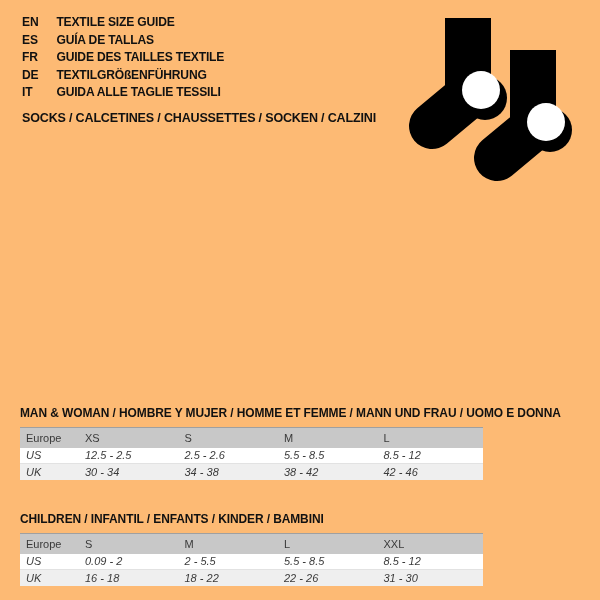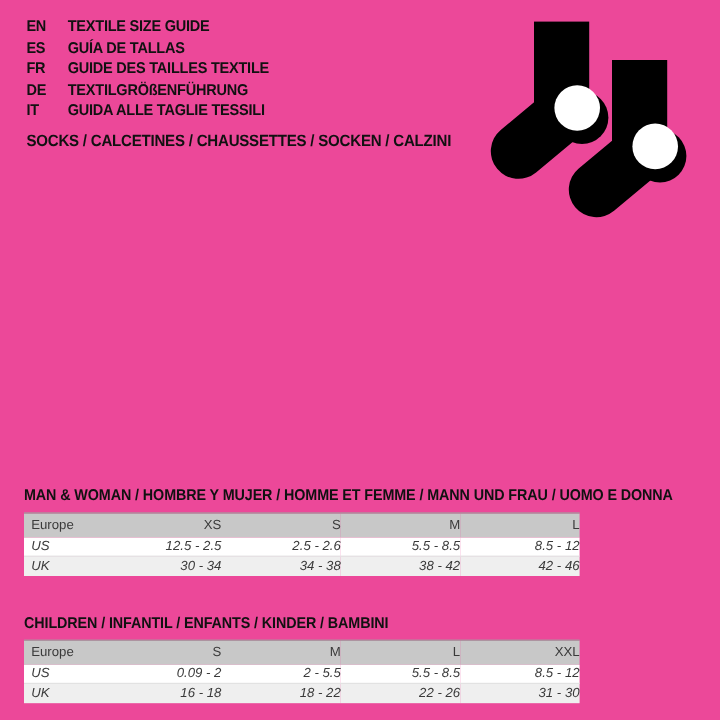--- a/index.html
+++ b/index.html
@@ -2,21 +2,21 @@
 <html><head>
 <meta charset="utf-8">
 <style>
   * { box-sizing: border-box; }
   html, body { margin: 0; padding: 0; }
   body {
     width: 600px; height: 600px;
     background: #ffffff;
     font-family: "Liberation Sans", sans-serif;
   }
-  .canvas { position: relative; width: 600px; height: 600px; overflow: hidden; background:#ec4899; }
+  .canvas { position: relative; width: 600px; height: 600px; overflow: hidden; background:#fdba74; }
 
   
   .lang-block {
     position: absolute; left: 22px; top: 13px;
     transform: scaleX(0.93); transform-origin: 0 0;
   }
   .lang-row { display: flex; height: 17.5px; align-items: center; }
   .lang-code {
     width: 37px; flex: 0 0 37px;
     font-weight: bold; font-size: 13px; color: #111; letter-spacing: -0.2px;
@@ -47,21 +47,21 @@
   }
   .size-table table {
     width: 463px; border-collapse: collapse; table-layout: fixed;
   }
   .size-table thead tr {
     background: #c8c8c8;
     border-top: 1px solid #a0a0a0;
   }
   .size-table th, .size-table td {
     font-size: 11px; font-weight: normal; color: #3a3a3a;
-    padding: 0; text-align: right; white-space: nowrap;
+    padding: 0; text-align: left; white-space: nowrap;
   }
   .size-table th { height: 20px; }
   .size-table td { height: 16px; font-style: italic; }
   .size-table th.first, .size-table td.first {
     width: 65px; text-align: left; padding-left: 6px;
   }
   .size-table tbody tr.row-us { background: #ffffff; border-bottom: 1px solid #e2e2e2; }
   .size-table tbody tr.row-uk { background: #efefef; }
 </style>
 </head>

